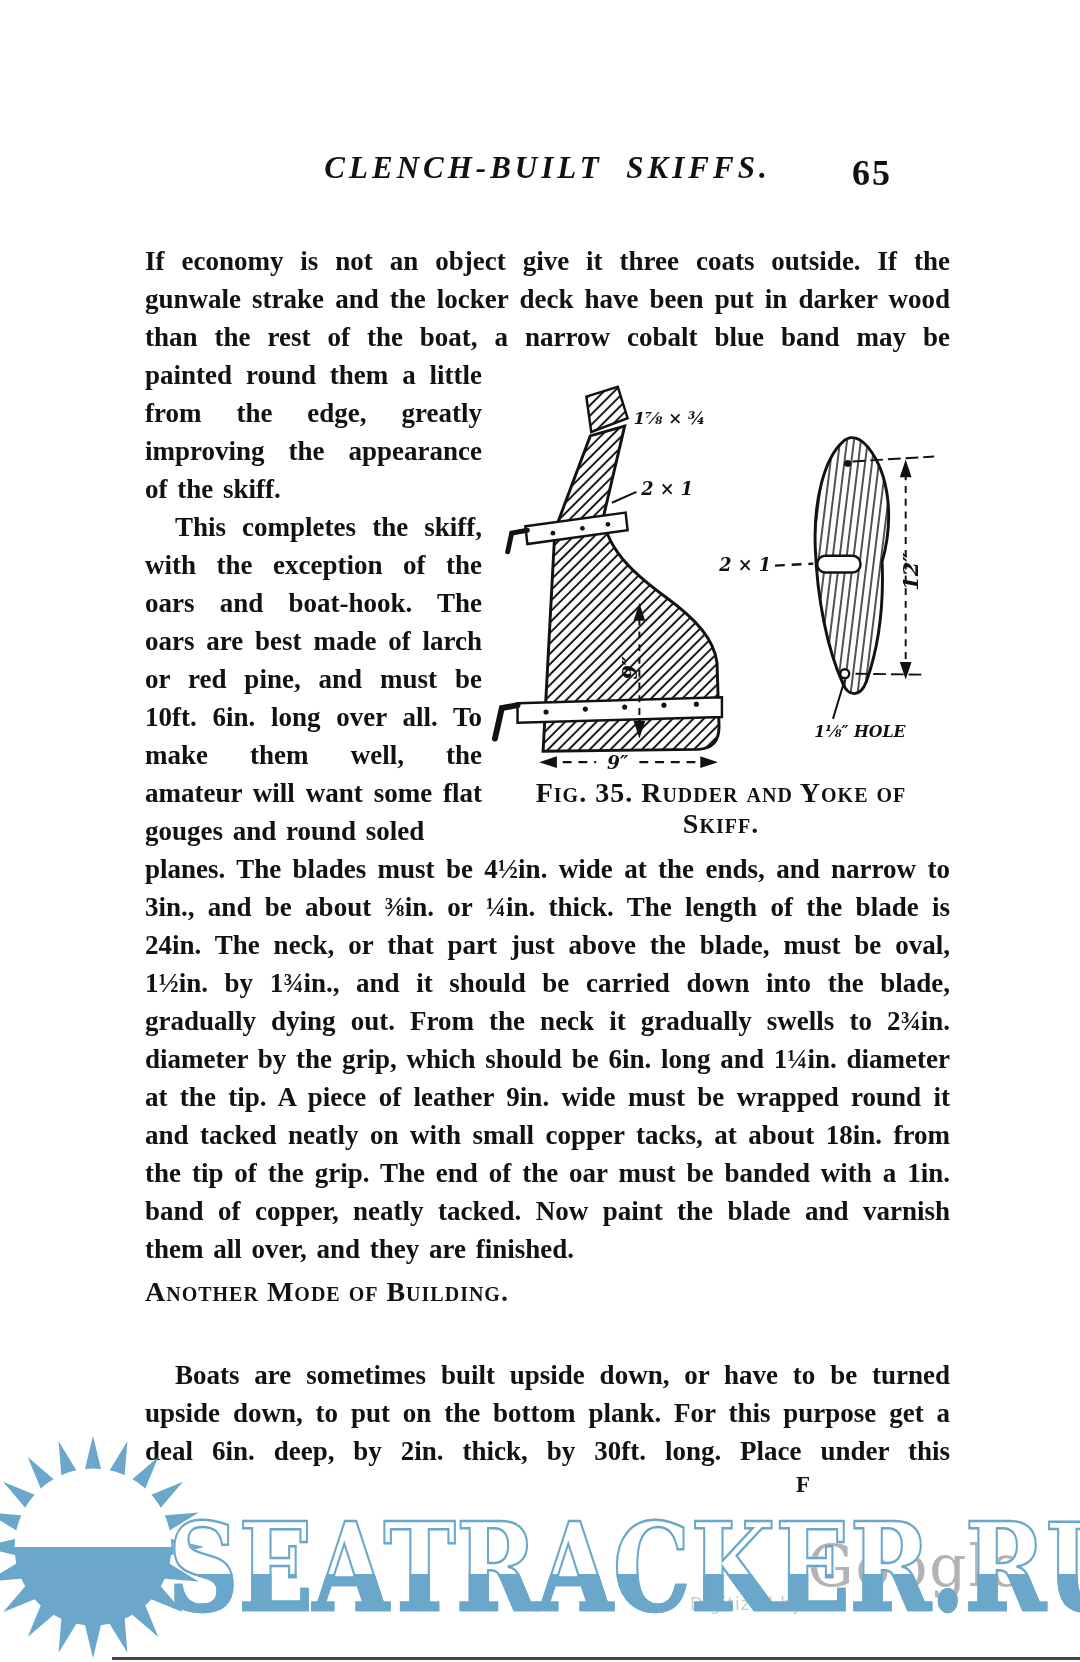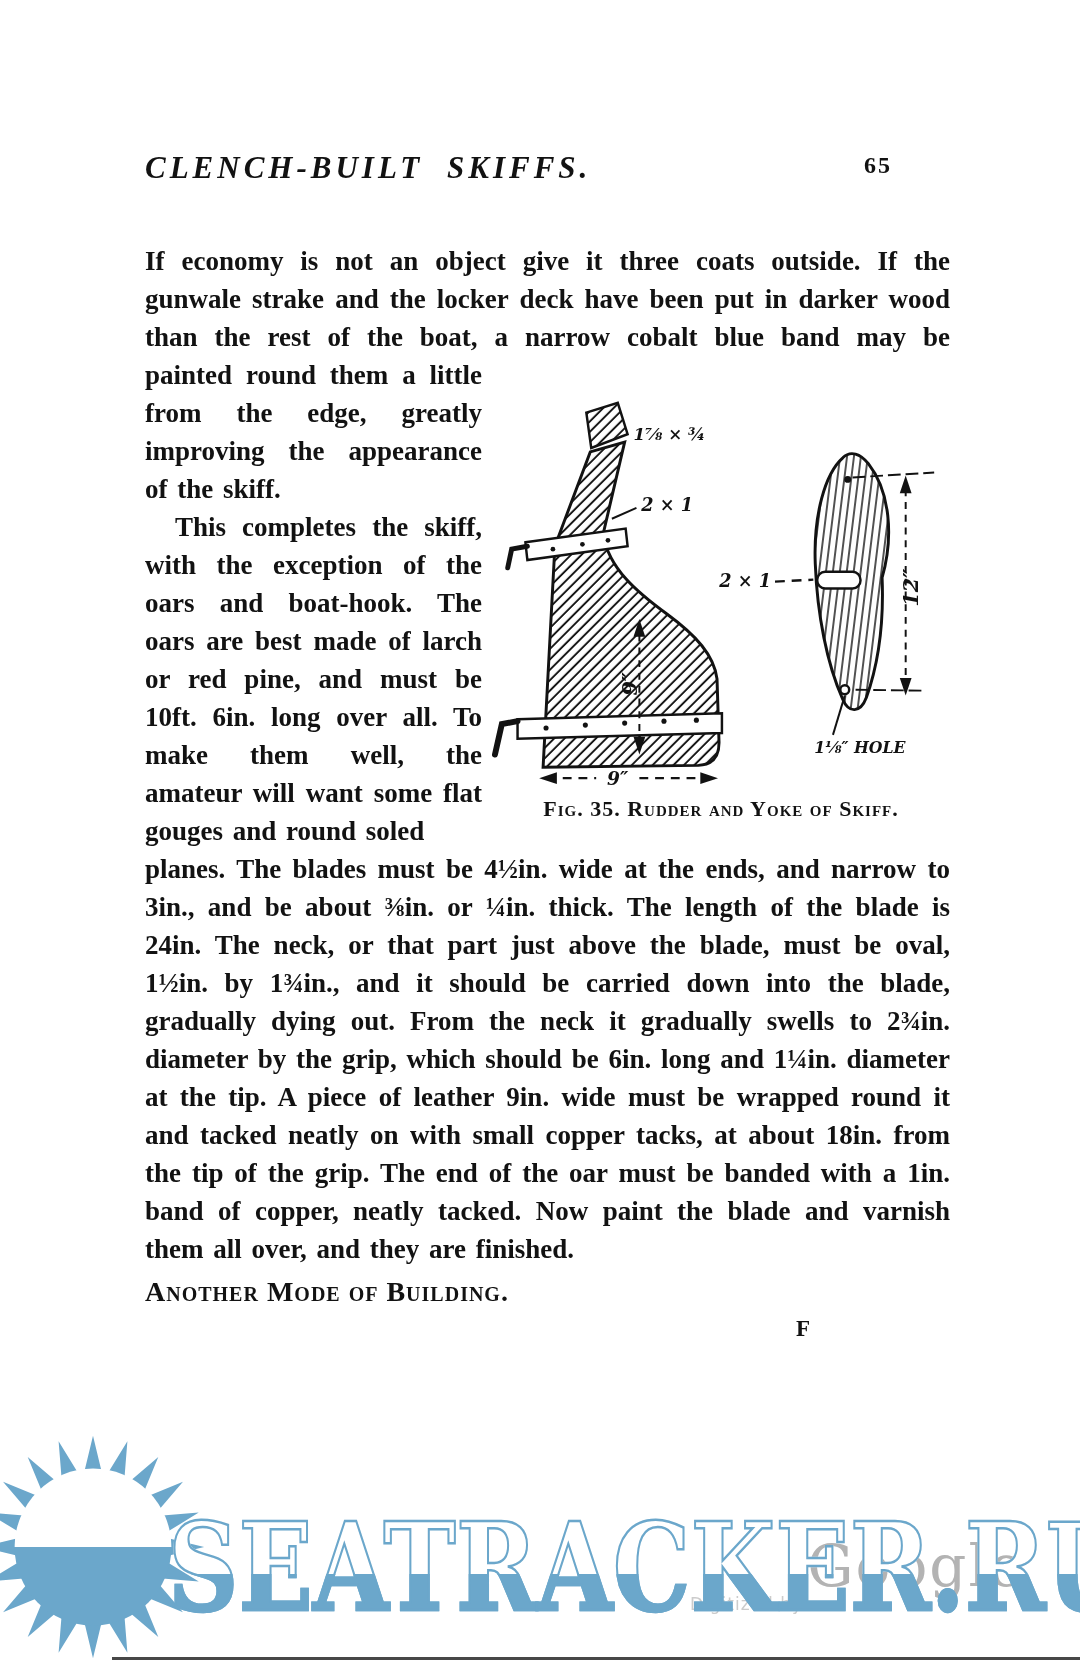--- a/index.html
+++ b/index.html
@@ -4,40 +4,40 @@
 <style>
   * { margin:0; padding:0; box-sizing:border-box; }
   html,body { background:#e8e8e8; }
   .page {
     position:relative; width:1080px; height:1662px;
     background:#ffffff; overflow:hidden;
     font-family:"Liberation Serif", serif; color:#121212;
     margin:0 auto;
   }
   .content { position:absolute; left:145px; top:150px; width:805px; }
-  .header { position:relative; margin-bottom:26px; height:44px; }
+  .header { position:relative; text-align:center; margin-bottom:26px; height:44px; }
   .title {
     display:inline-block; font-style:italic; font-weight:bold;
     font-size:31px; letter-spacing:4px; word-spacing:12px;
   }
-  .page-number { position:absolute; right:58px; top:2px; font-size:24px; font-weight:bold; letter-spacing:2px; }
+  .page-number { position:absolute; right:58px; top:2px; font-size:36px; font-weight:bold; letter-spacing:2px; }
   p.body-text {
     font-size:27px; font-weight:bold; line-height:38px;
     text-align:justify; word-spacing:3px;
   }
   p.justify-last { text-align-last:justify;margin-top:48px; }
   .indent { text-indent:30px; }
   .wrap-row { display:flex; align-items:center; }
   .left-col { width:337px; flex:0 0 337px; }
   .fig-col { flex:1; padding-left:10px; }
   figure { margin:6px 0 0 0; }
   .fig-svg { display:block; }
   figcaption {
     font-weight:bold; font-variant:small-caps; text-align:center;
-    font-size:22px; line-height:31px; letter-spacing:1px;
+    font-size:28px; line-height:31px; letter-spacing:1px;
     width:400px; margin:6px auto 0 auto;
   }
   .section-heading {
     font-weight:bold; font-variant:small-caps; text-align:left;
     font-size:28px; letter-spacing:1px; margin:8px 0 8px 0;
   }
   .signature { text-align:right; padding-right:140px; font-size:23px; font-weight:bold; margin-top:2px; }
 
   
   .digitized {
@@ -150,20 +150,21 @@
           </svg>
           <figcaption>Fig. 35.  Rudder and Yoke of Skiff.</figcaption>
         </figure>
       </div>
     </div>
 
     <p class="body-text">planes.  The blades must be 4½in. wide at the ends, and narrow to 3in., and be about ⅜in. or ¼in. thick.  The length of the blade is 24in.  The neck, or that part just above the blade, must be oval, 1½in. by 1¾in., and it should be carried down into the blade, gradually dying out.  From the neck it gradually swells to 2¾in. diameter by the grip, which should be 6in. long and 1¼in. diameter at the tip.  A piece of leather 9in. wide must be wrapped round it and tacked neatly on with small copper tacks, at about 18in. from the tip of the grip.  The end of the oar must be banded with a 1in. band of copper, neatly tacked.  Now paint the blade and varnish them all over, and they are finished.</p>
 
     <h2 class="section-heading">Another Mode of Building.</h2>
 
+    <p class="body-text indent justify-last">Boats are sometimes built upside down, or have to be turned upside down, to put on the bottom plank.  For this purpose get a deal 6in. deep, by 2in. thick, by 30ft. long.  Place under this</p>
 
     <div class="signature">F</div>
   </div>
 
   <div class="digitized">
     <span class="small">Digitized by</span>
     <span class="google">Google</span>
   </div>
 
   <svg class="watermark-sun" viewBox="0 0 200 200" width="234" height="234" xmlns="http://www.w3.org/2000/svg">

